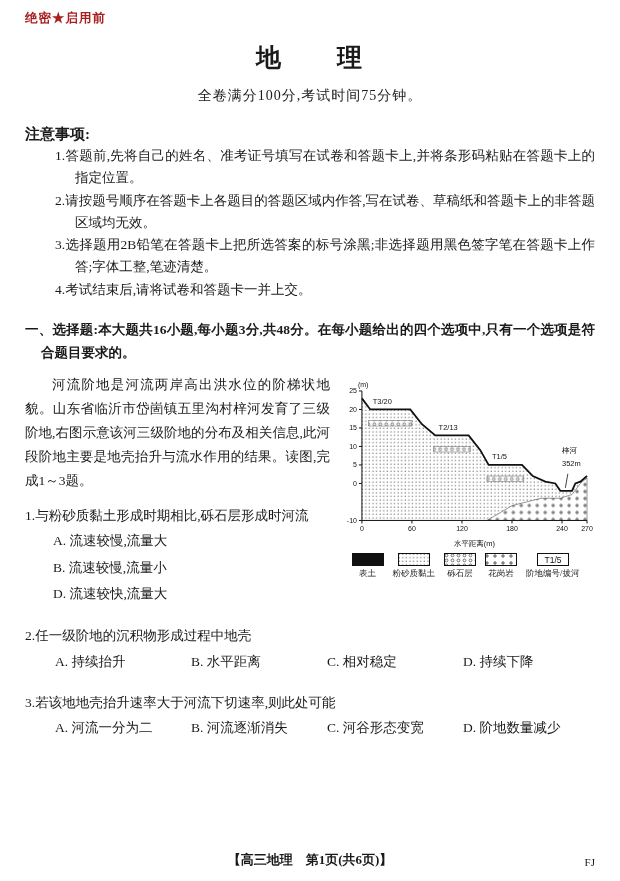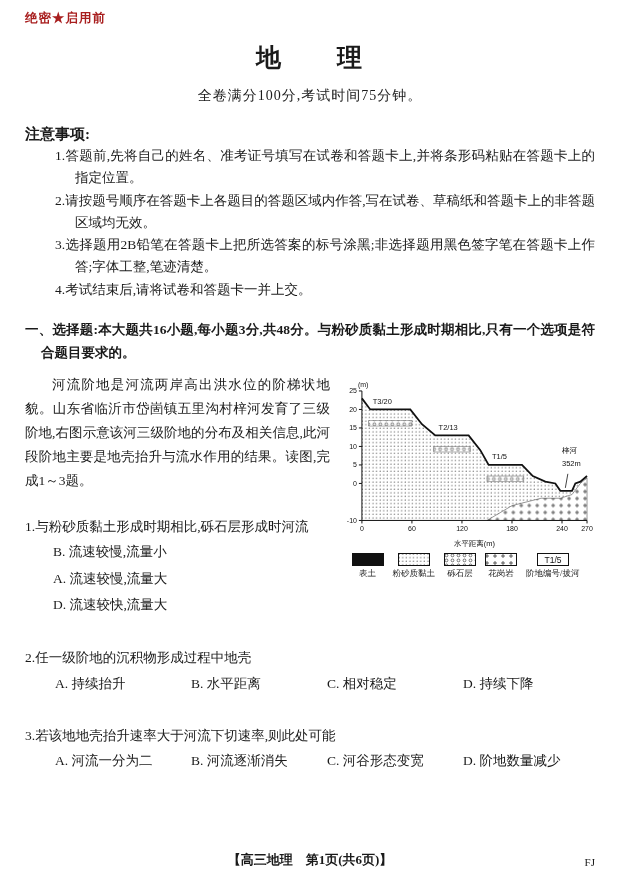--- a/index.html
+++ b/index.html
@@ -12,21 +12,21 @@
   .subject{margin:14px 0 0 0;text-align:center;font-size:25px;font-weight:bold;letter-spacing:2px;}
   .score-line{margin-top:13px;text-align:center;font-size:14px;letter-spacing:1px;}
   .notes-heading{margin-top:20px;font-size:15px;font-weight:bold;}
   .note{font-size:13.5px;line-height:1.62;margin-left:50px;text-indent:-20px;margin-top:1px;text-align:justify;}
   .section-heading{margin-top:18px;font-size:13.5px;font-weight:bold;line-height:1.7;
                    padding-left:16px;text-indent:-16px;text-align:justify;}
   .content-row{display:flex;margin-top:8px;}
   .left-col{width:305px;flex:0 0 305px;}
   .right-col{flex:1 1 auto;padding-left:6px;}
   .passage{margin:0;font-size:13.5px;line-height:1.78;text-indent:2em;text-align:justify;}
-  .q-stem{font-size:13.5px;line-height:1.8;margin-top:22px;}
+  .q-stem{font-size:13.5px;line-height:1.8;margin-top:11px;}
   .options-stacked .opt{margin-left:28px;font-size:13.5px;line-height:1.95;}
   .question-block{margin-top:6px;}
   .options-row{display:flex;margin-left:30px;font-size:13.5px;line-height:1.9;}
   .options-row .opt{width:136px;flex:0 0 auto;}
   .options-row .opt:last-child{width:auto;}
   .chart-figure{margin:4px 0 0 0;}
   .chart-figure svg{display:block;width:100%;height:auto;}
   svg text{font-family:"Liberation Sans","DejaVu Sans",sans-serif;fill:#111;}
   .legend{display:flex;justify-content:center;align-items:flex-start;gap:9px;margin-top:5px;}
   .legend-item{display:flex;flex-direction:column;align-items:center;}
@@ -49,30 +49,30 @@
   <div>
     <div class="notes-heading">注意事项:</div>
     <div id="notes-list">
         <div class="note">1.答题前,先将自己的姓名、准考证号填写在试卷和答题卡上,并将条形码粘贴在答题卡上的指定位置。</div>
         <div class="note">2.请按题号顺序在答题卡上各题目的答题区域内作答,写在试卷、草稿纸和答题卡上的非答题区域均无效。</div>
         <div class="note">3.选择题用2B铅笔在答题卡上把所选答案的标号涂黑;非选择题用黑色签字笔在答题卡上作答;字体工整,笔迹清楚。</div>
         <div class="note">4.考试结束后,请将试卷和答题卡一并上交。</div>
       </div>
   </div>
 
-  <div class="section-heading">一、选择题:本大题共16小题,每小题3分,共48分。与粉砂质黏土形成时期相比,只有一个选项是符合题目要求的。</div>
+  <div class="section-heading">一、选择题:本大题共16小题,每小题3分,共48分。在每小题给出的四个选项中,只有一个选项是符合题目要求的。</div>
 
   <div class="content-row">
     <div class="left-col">
       <p class="passage">河流阶地是河流两岸高出洪水位的阶梯状地貌。山东省临沂市岱崮镇五里沟村梓河发育了三级阶地,右图示意该河三级阶地的分布及相关信息,此河段阶地主要是地壳抬升与流水作用的结果。读图,完成1～3题。</p>
       <div class="question-block">
         <div class="q-stem">1.与粉砂质黏土形成时期相比,砾石层形成时河流</div>
         <div class="options-stacked" id="q1-options">
+            <div class="opt">A. 流速较慢,流量大</div>
             <div class="opt">B. 流速较慢,流量小</div>
-            <div class="opt">A. 流速较慢,流量大</div>
             <div class="opt">D. 流速较快,流量大</div>
           </div>
       </div>
     </div>
     <div class="right-col">
       <figure class="chart-figure">
         <svg id="terrace-svg" viewBox="0 0 260 172" width="260" height="172" aria-hidden="true">
           <defs>
             <pattern id="p-dots" width="3.6" height="3.6" patternUnits="userSpaceOnUse">
               <circle cx="1.1" cy="1.1" r="0.55" fill="#333"></circle>

